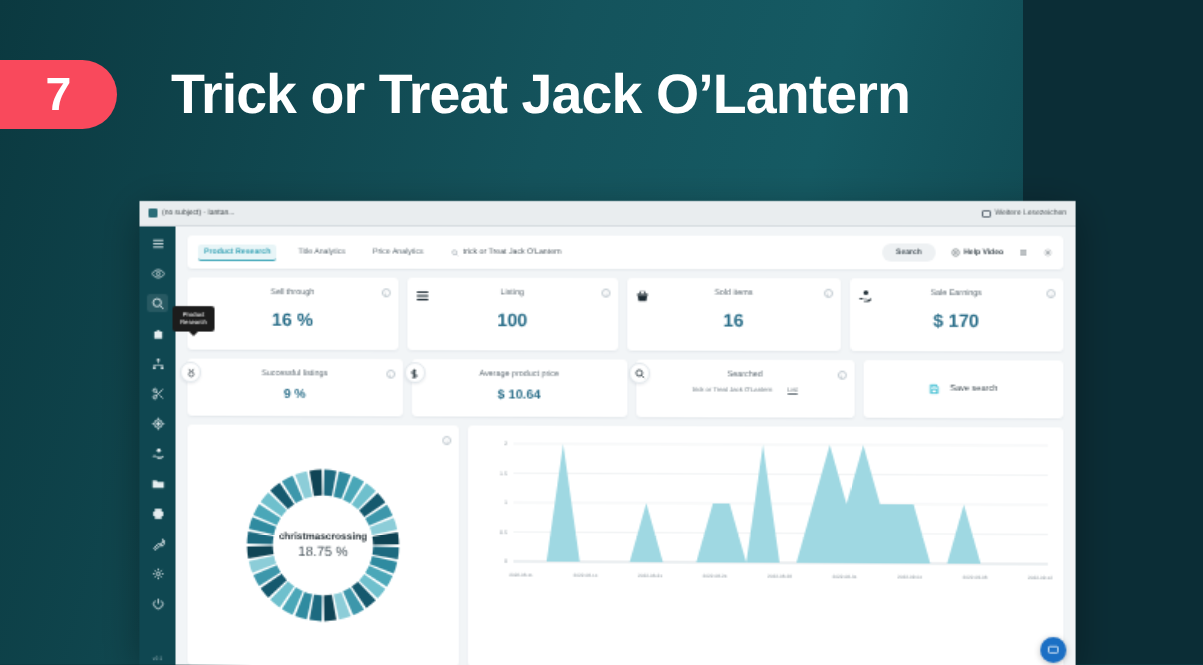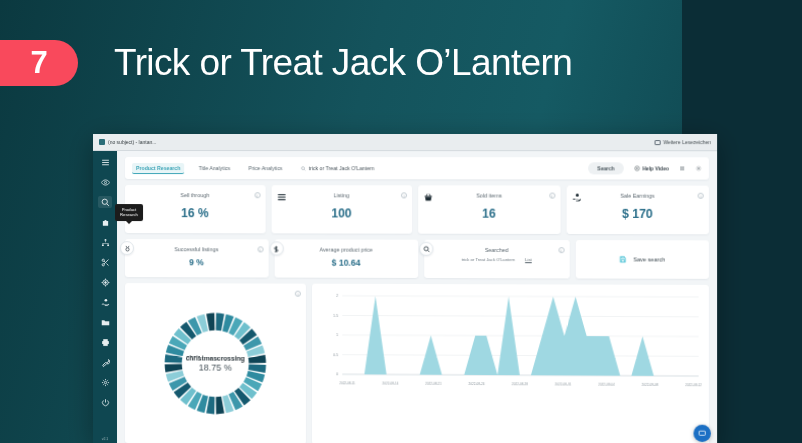--- a/index.html
+++ b/index.html
@@ -30,21 +30,21 @@
     background: #f9495c;
     border-radius: 0 26px 26px 0;
     display: flex; align-items: center; justify-content: center;
     color: #ffffff; font-size: 31px; font-weight: bold;
     letter-spacing: 0;
   }
   #page-title {
     margin-left: 36px;
     color: #ffffff;
     font-size: 37px;
-    font-weight: normal;
+    font-weight: bold;
     letter-spacing: -0.6px;
     white-space: nowrap;
   }
 
   
   #browser {
     position: absolute; left: 93px; top: 134px;
     width: 616px; height: 309px;
     background: #ffffff;
     box-shadow: 0 6px 26px rgba(0,0,0,0.35);

